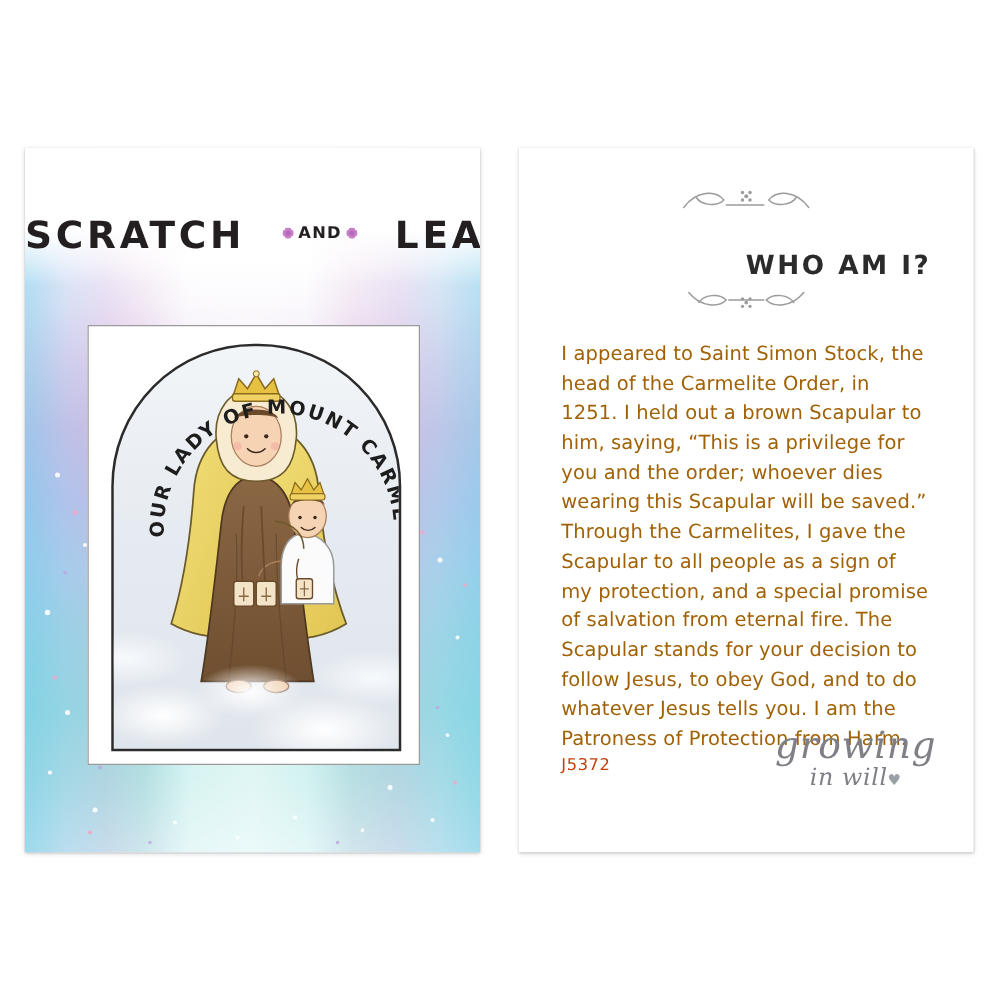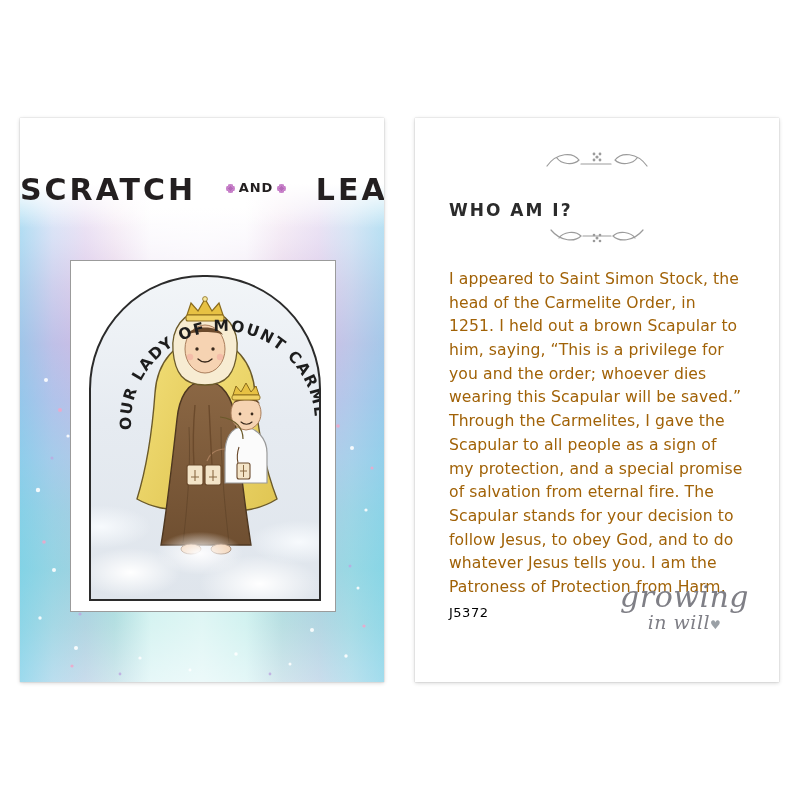--- a/index.html
+++ b/index.html
@@ -188,24 +188,24 @@
   }
 
   
   .back-inner {
     position: absolute;
     left: 0; top: 0; right: 0; bottom: 0;
     padding: 30px 34px;
     box-sizing: border-box;
   }
   .who-title {
-    text-align: left;
+    text-align: right;
     font-family: "DejaVu Sans", sans-serif;
     font-weight: bold;
-    font-size: 17px;
+    font-size: 21px;
     letter-spacing: 2px;
     color: #2b2b2b;
     margin: 26px 0 4px 0;
   }
   .flourish {
     display: block;
     margin: 0 auto;
   }
   .body-text {
     margin-top: 20px;
@@ -215,21 +215,21 @@
     color: #a16207;
     letter-spacing: 0.1px;
   }
   .body-text p { margin: 0; }
   .sku {
     position: absolute;
     left: 34px;
     bottom: 62px;
     font-family: "DejaVu Sans", sans-serif;
     font-size: 13px;
-    color: #000000;
+    color: #c2410c;
     letter-spacing: 0.5px;
   }
   .logo {
     position: absolute;
     right: 30px;
     bottom: 48px;
     text-align: center;
     color: #7f7f86;
     font-family: "DejaVu Serif", serif;
   }

